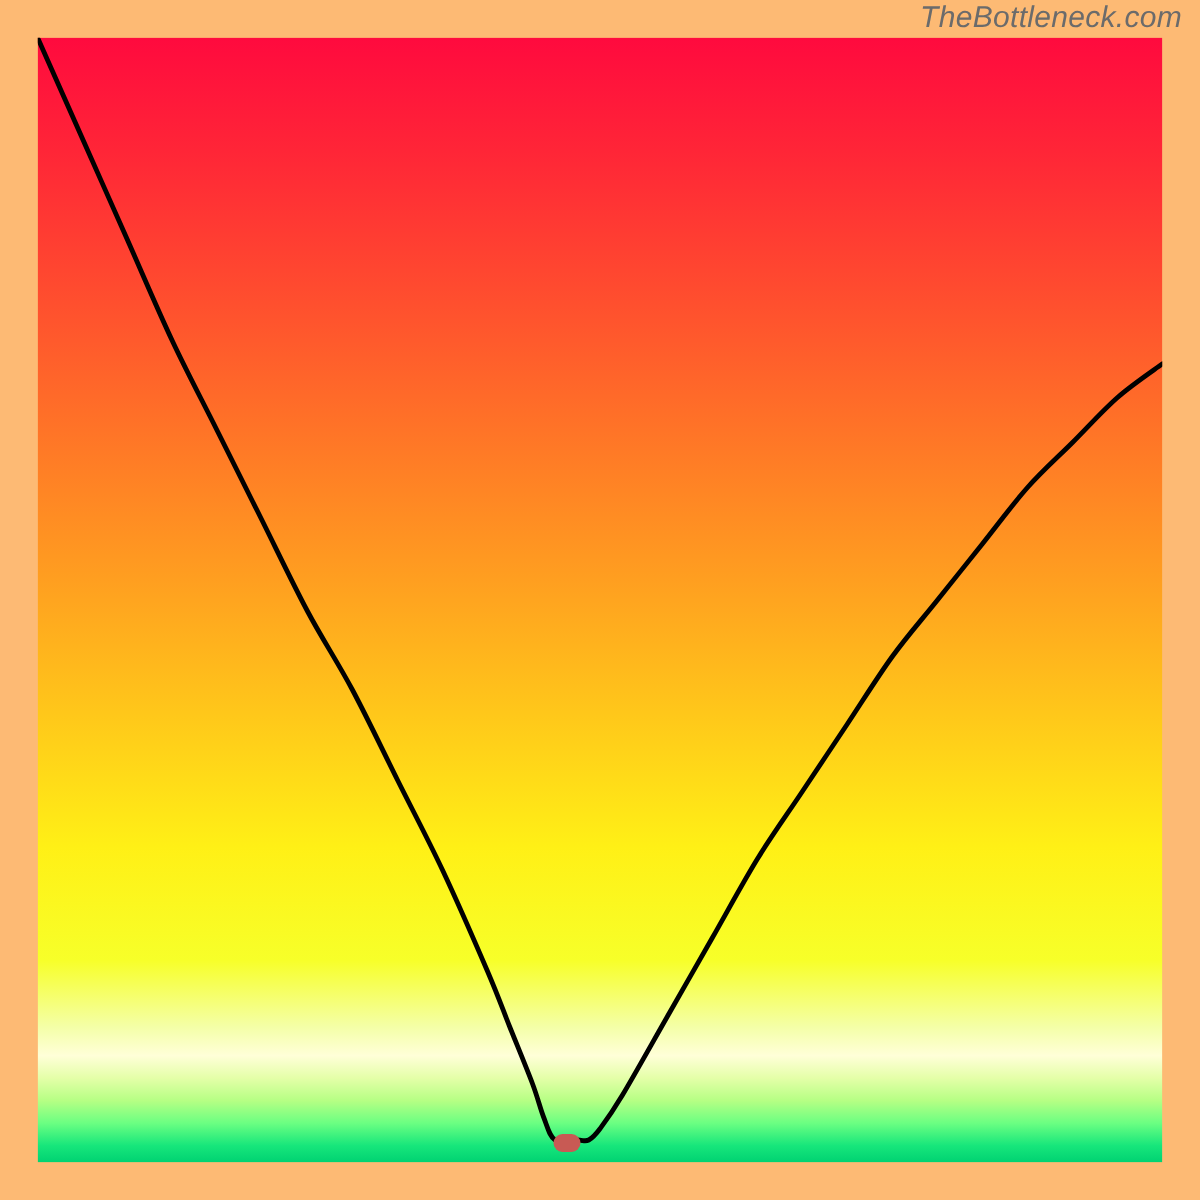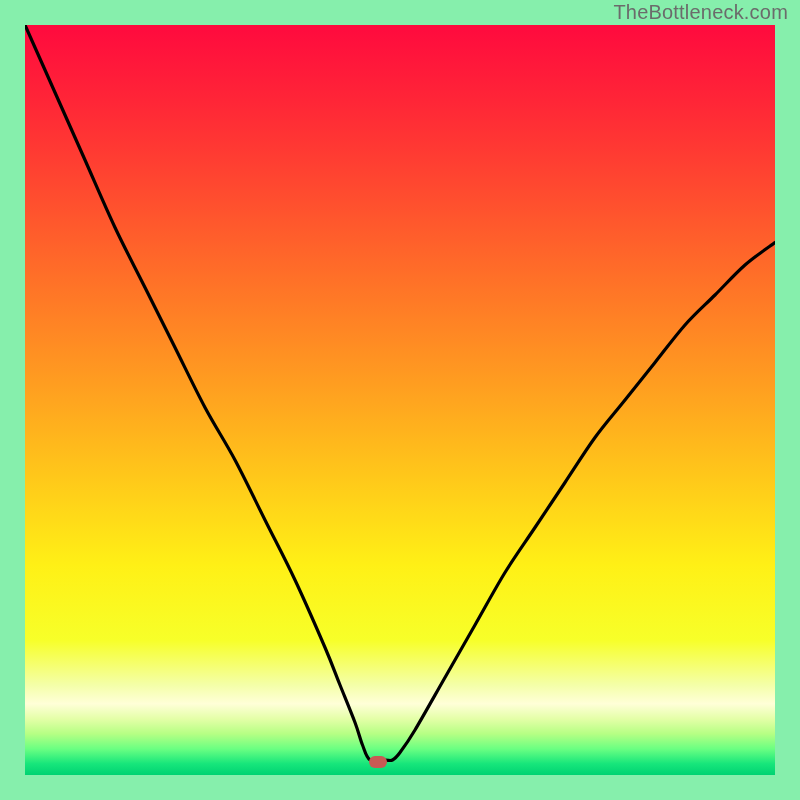--- a/index.html
+++ b/index.html
@@ -8,21 +8,22 @@
     width: 800px;
     height: 800px;
     overflow: hidden;
     background: #000;
     font-family: Arial, Helvetica, sans-serif;
   }
   .frame {
     position: relative;
     width: 800px;
     height: 800px;
-    background: #86efac;
+    background: #fdba74;
+    font-style: italic;
   }
   .plot {
     position: absolute;
     left: 25px;
     top: 25px;
     width: 750px;
     height: 750px;
     overflow: hidden;
   }
   .gradient {

